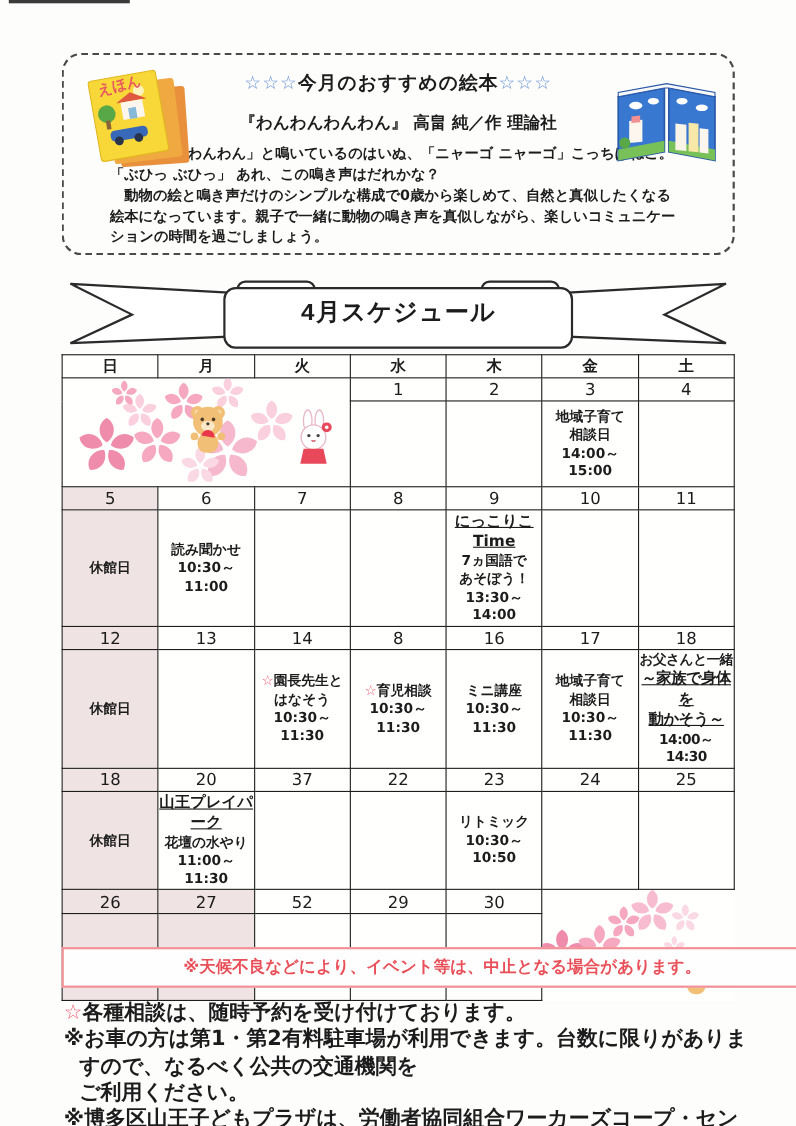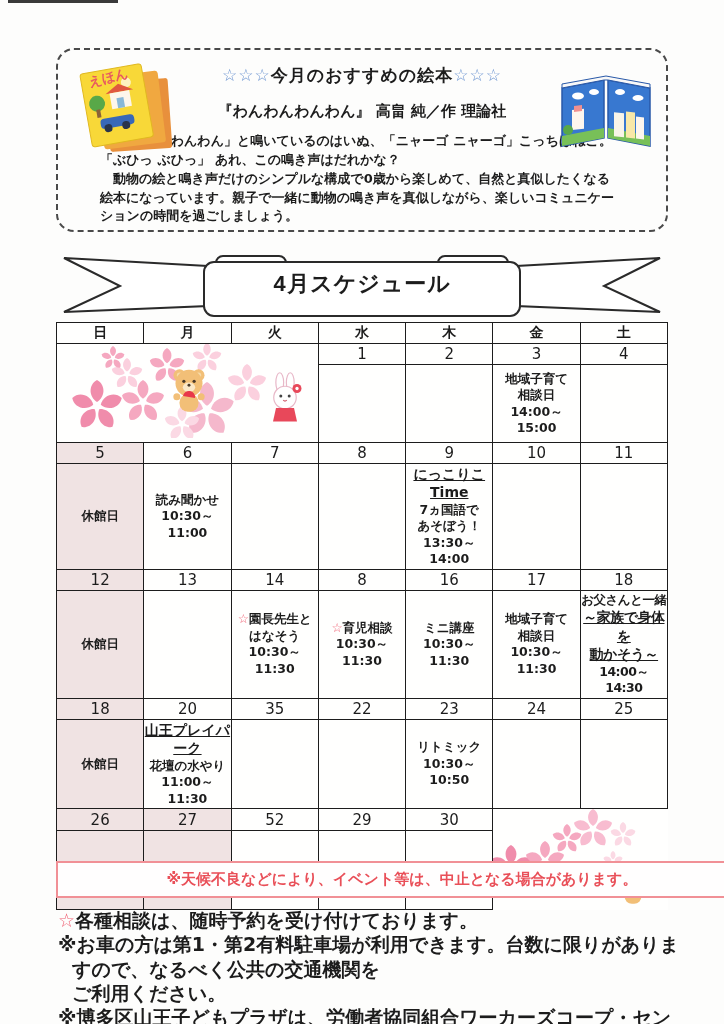--- a/index.html
+++ b/index.html
@@ -319,21 +319,21 @@
 10:30～
 11:30</td>
       <td class="event tight"><span>お父さんと一緒</span><span class="small-line">～家族で身体を
 動かそう～</span><span>14:00～
 14:30</span></td>
     </tr>
 
     <tr class="h-w4">
       <td class="date pink">18</td>
       <td class="date">20</td>
-      <td class="date">35</td>
+      <td class="date">37</td>
       <td class="date">22</td>
       <td class="date">23</td>
       <td class="date">24</td>
       <td class="date">25</td>
     </tr>
     <tr class="h-w4">
       <td class="event pink">休館日</td>
       <td class="event"><span class="small-line">山王プレイパーク</span><span>花壇の水やり
 11:00～
 11:30</span></td>

